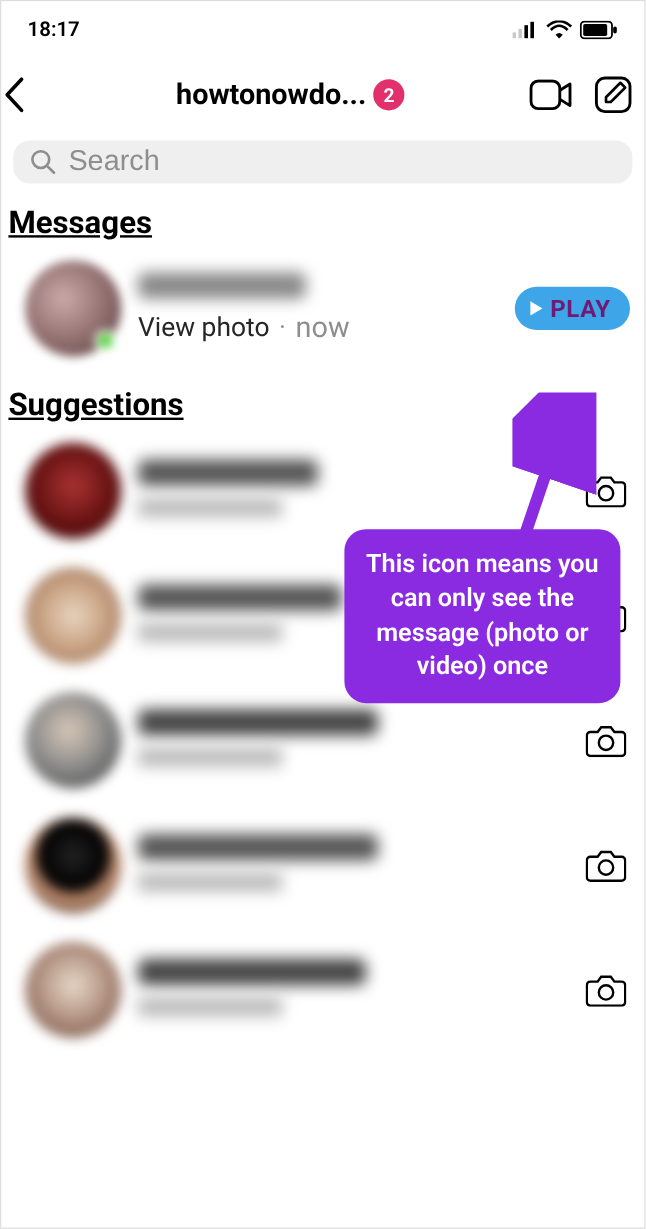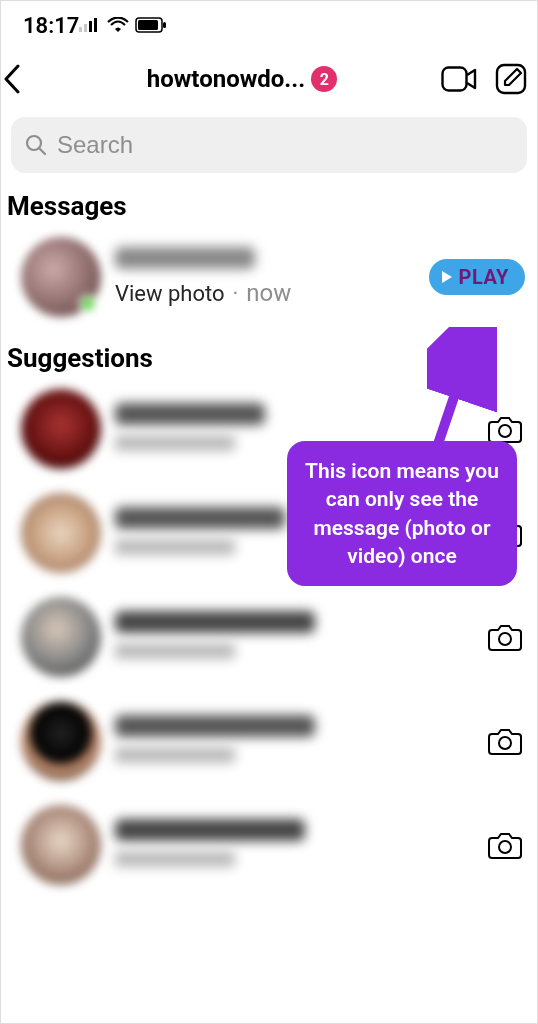--- a/index.html
+++ b/index.html
@@ -9,23 +9,23 @@
     background: #fff;
     font-family: -apple-system, BlinkMacSystemFont, "Segoe UI", Roboto, Helvetica, Arial, sans-serif;
     position: relative;
     overflow: hidden;
     border: 1px solid #ddd;
   }
   .status-bar {
     height: 48px;
     display: flex;
     align-items: center;
-    justify-content: flex-start;
+    justify-content: space-between;
     padding: 0 22px 0 22px;
-    font-size: 22px;
+    font-size: 17px;
     font-weight: 600;
   }
   .status-right { display: flex; align-items: center; gap: 6px; }
   .header {
     height: 60px;
     display: flex;
     align-items: center;
     padding: 0 2px;
     position: relative;
   }
@@ -52,39 +52,40 @@
     font-weight: 700;
     width: 26px; height: 26px;
     border-radius: 50%;
     display: flex; align-items: center; justify-content: center;
   }
   .header-actions { display: flex; align-items: center; gap: 18px; padding-right: 8px; }
   .search-wrap { padding: 8px 10px 4px 10px; }
   .search {
     background: #efefef;
     border-radius: 14px;
-    height: 56px;
+    height: 36px;
     display: flex;
     align-items: center;
     padding: 10px 14px;
     gap: 10px;
   }
   .search input {
     border: none;
     background: transparent;
     font-size: 24px;
     color: #888;
     outline: none;
     flex: 1;
   }
   .search input::placeholder { color: #8e8e8e; }
   .section-title {
     font-size: 26px;
     font-weight: 700;
     padding: 14px 10px 4px 6px;
+    text-decoration: underline;
   }
   .row {
     display: flex;
     align-items: center;
     padding: 10px 12px 10px 20px;
     gap: 14px;
     height: 104px;
   }
   .avatar {
     width: 80px; height: 80px;

